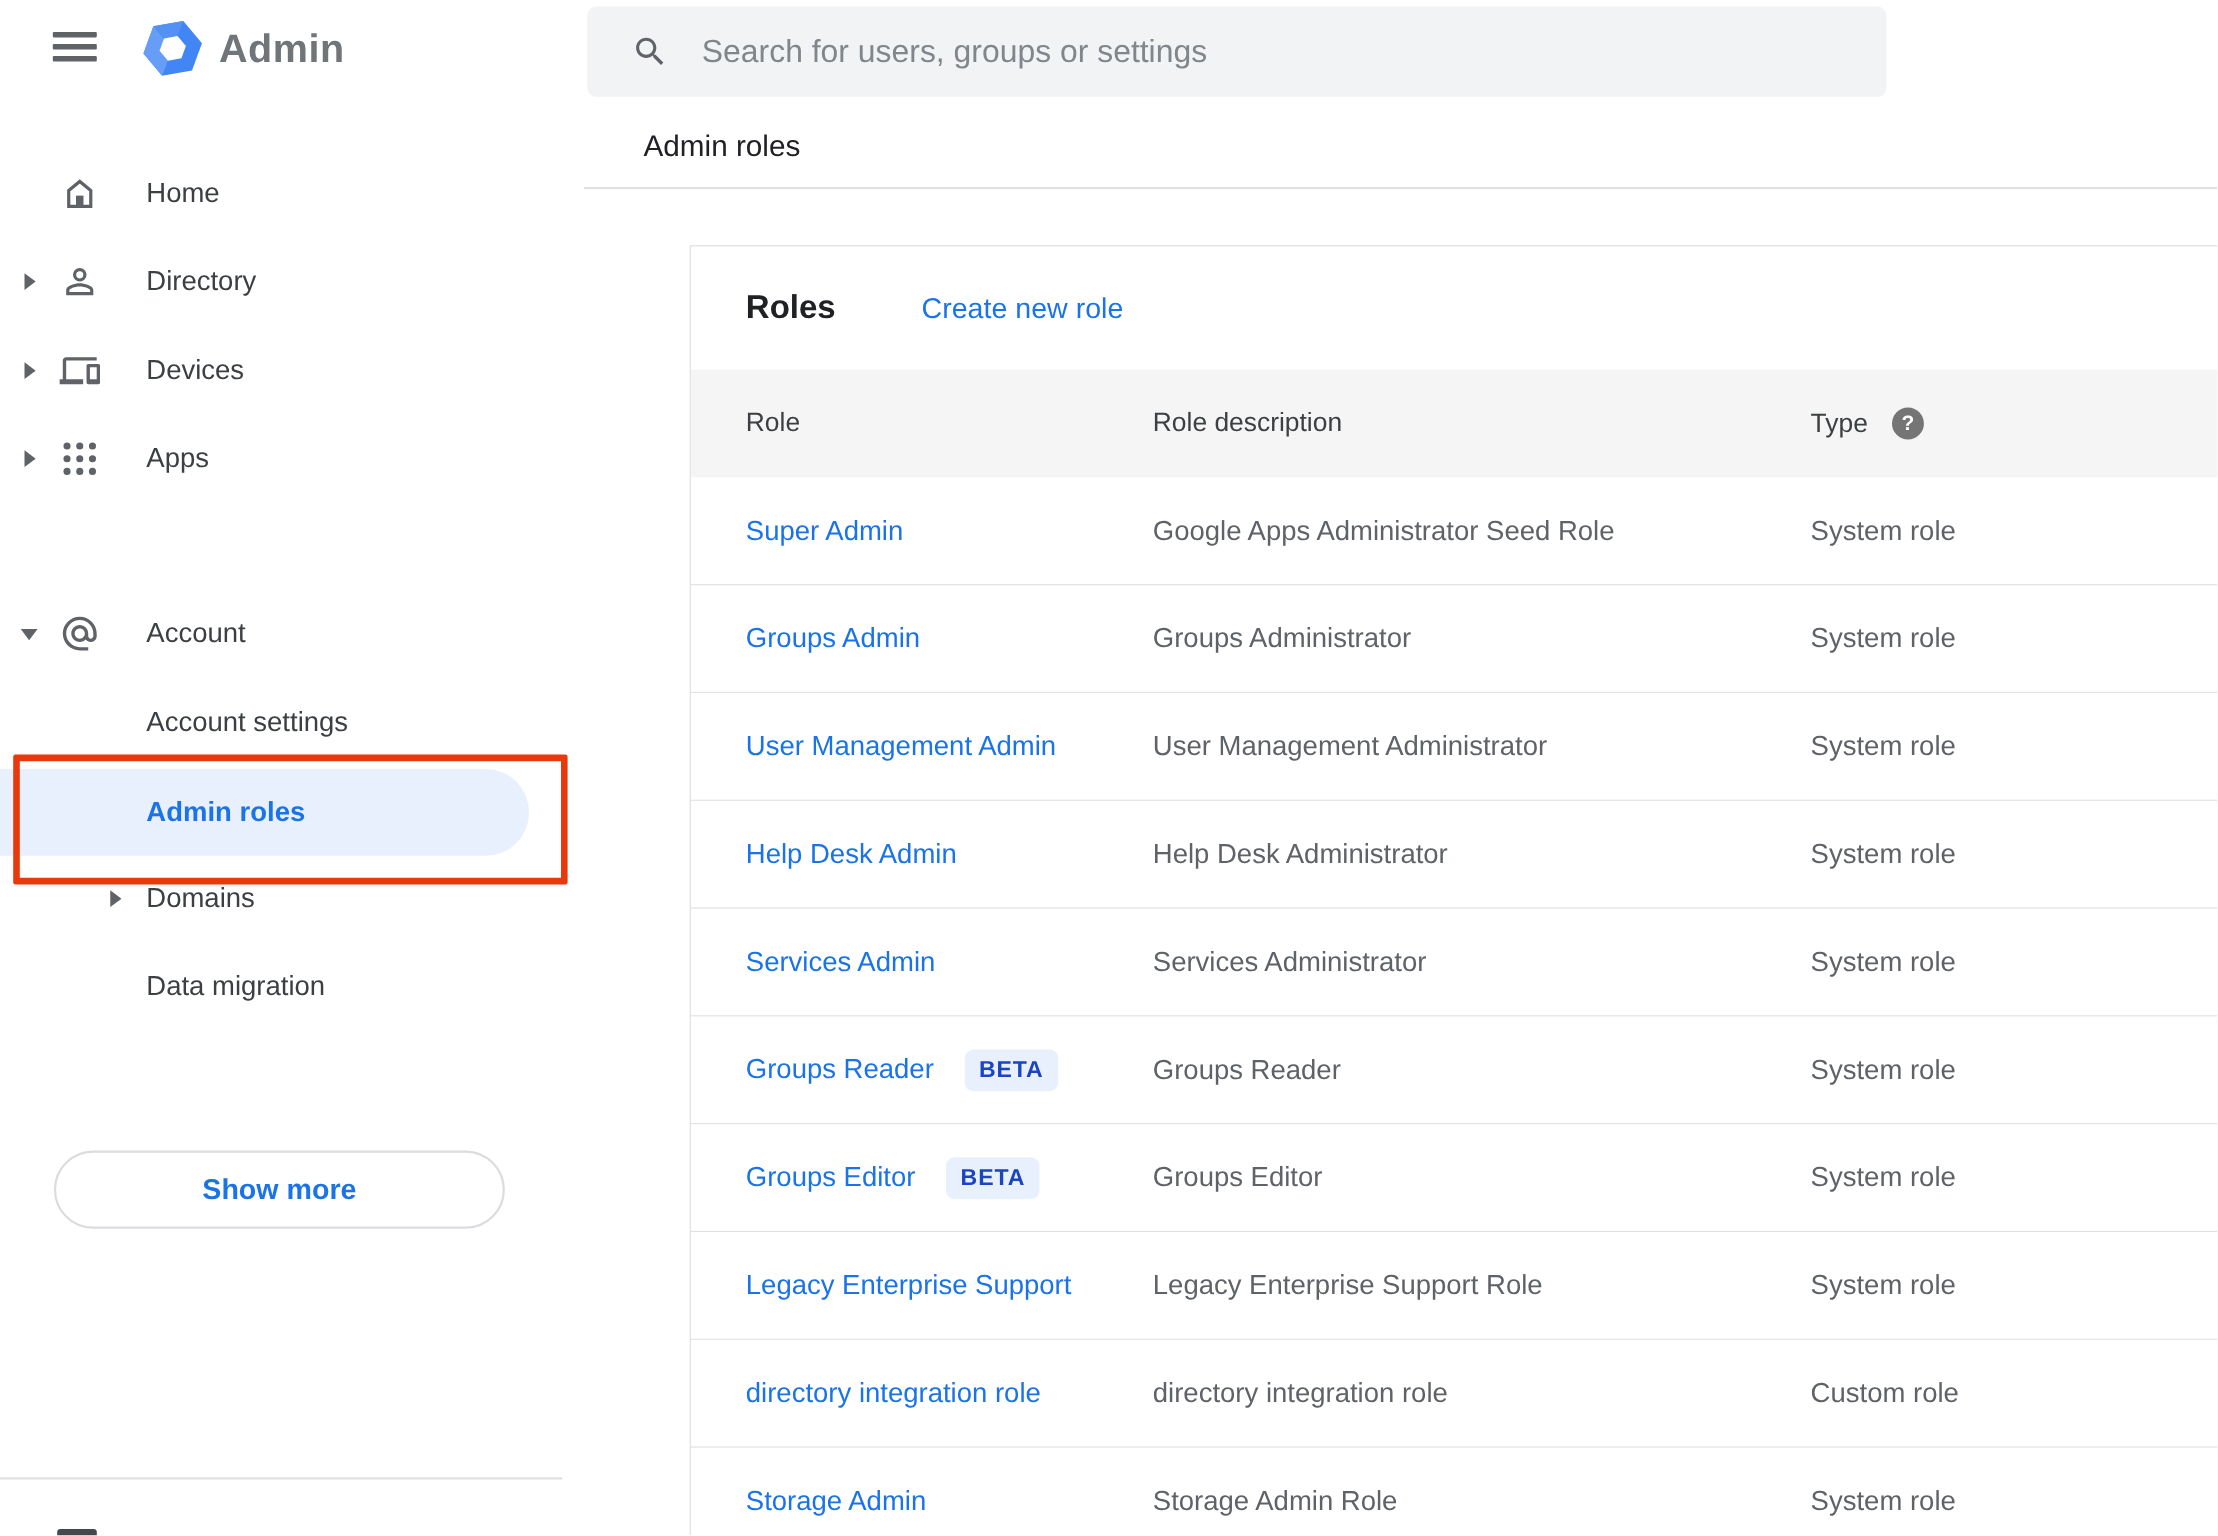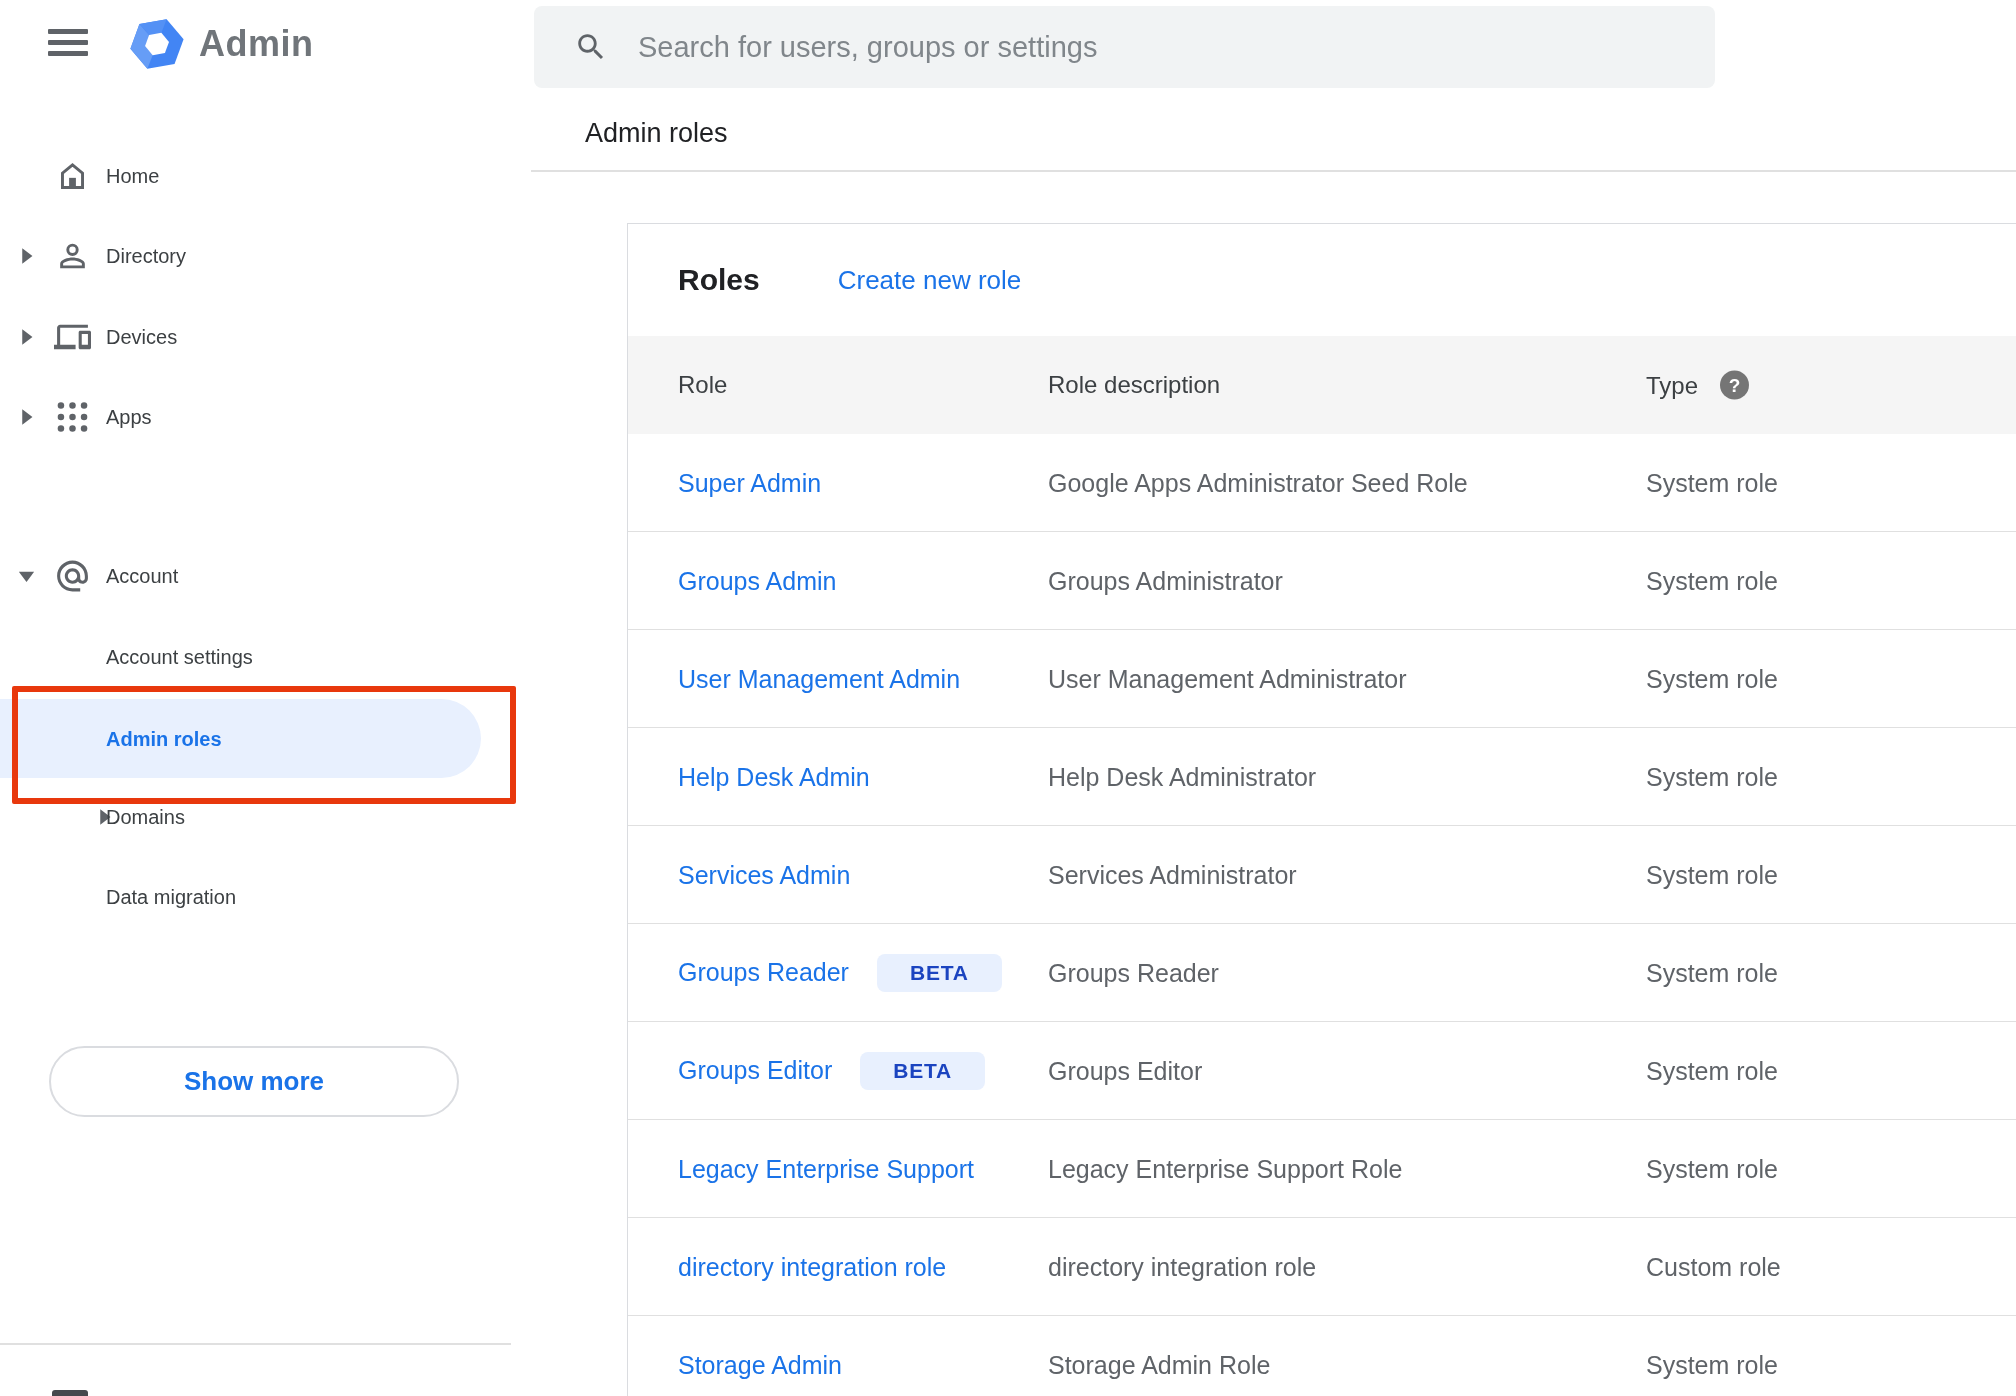--- a/index.html
+++ b/index.html
@@ -9,21 +9,21 @@
   .sidebar{position:absolute;left:0;top:0;width:531px;height:1396px;background:#fff;}
   .menu-btn{position:absolute;left:48px;top:24px;width:44px;height:36px;background:none;border:none;cursor:pointer;padding:0;}
   .menu-btn span{display:block;height:5px;background:#5f6368;border-radius:1px;margin:0 0 6px 0;width:40px;}
   .brand{position:absolute;left:127px;top:12px;height:64px;display:flex;align-items:center;}
   .brand svg{width:60px;height:60px;}
   .brand-name{font-size:36px;color:#70757a;margin-left:12px;letter-spacing:0.5px;font-weight:bold;}
   .sb-item{position:absolute;left:0;width:511px;height:80px;cursor:pointer;}
   .sb-arrow{position:absolute;left:18px;top:50%;transform:translateY(-50%);width:17px;height:17px;color:#5f6368;}
   .sb-arrow.sub{left:96px;}
   .sb-icon{position:absolute;left:54px;top:50%;transform:translateY(-50%);width:37px;height:37px;color:#5f6368;}
-  .sb-label{position:absolute;left:106px;top:50%;transform:translateY(-50%);font-size:20px;color:#3c4043;white-space:nowrap;}
+  .sb-label{position:absolute;left:133px;top:50%;transform:translateY(-50%);font-size:25px;color:#3c4043;white-space:nowrap;}
   .selected-pill{position:absolute;left:0;top:699px;width:481px;height:79px;background:#e8f0fe;border-radius:0 40px 40px 0;cursor:pointer;}
   .selected-pill .sb-label{color:#1a73e8;font-weight:bold;}
   .show-more{position:absolute;left:49px;top:1046px;width:410px;height:71px;border:2px solid #dadce0;border-radius:36px;
              background:#fff;color:#1a73e8;font-size:26px;font-weight:bold;font-family:inherit;cursor:pointer;}
   .sb-bottom-divider{position:absolute;left:0;top:1343px;width:511px;height:2px;background:#e0e0e0;}
   .partial-icon{position:absolute;left:52px;top:1390px;width:36px;height:8px;background:#45494d;border-radius:3px 3px 0 0;}
   
   .red-box{position:absolute;left:12px;top:686px;width:504px;height:118px;border:6px solid #e8380d;border-radius:2px;
            box-sizing:border-box;z-index:9;pointer-events:none;}
   
@@ -48,21 +48,21 @@
   .col-desc{left:420px;}
   .col-type{left:1018px;display:flex;align-items:center;}
   .help-icon{display:inline-flex;align-items:center;justify-content:center;width:29px;height:29px;border-radius:50%;
              background:#757575;color:#fff;font-size:19px;font-weight:bold;margin-left:22px;cursor:pointer;}
   .rows{position:absolute;left:0;top:210px;right:0;}
   .row{position:relative;height:98px;border-bottom:1px solid #e0e0e0;box-sizing:border-box;}
   .cell{position:absolute;top:50%;transform:translateY(-50%);font-size:25px;white-space:nowrap;}
   .cell.role{display:flex;align-items:center;}
   .role-link{color:#1a73e8;text-decoration:none;cursor:pointer;}
   .beta{display:inline-block;margin-left:28px;background:#e8f0fe;color:#1b44c0;font-size:21px;font-weight:bold;
-        letter-spacing:0.8px;padding:7px 33px;border-radius:8px;}
+        letter-spacing:0.8px;padding:7px 13px;border-radius:8px;}
   .beta:empty{display:none;}
   .cell.desc,.cell.type{color:#5f6368;}
 </style>
 </head>
 <body>
 
 <div class="screen">
 
   <aside class="sidebar">
 

